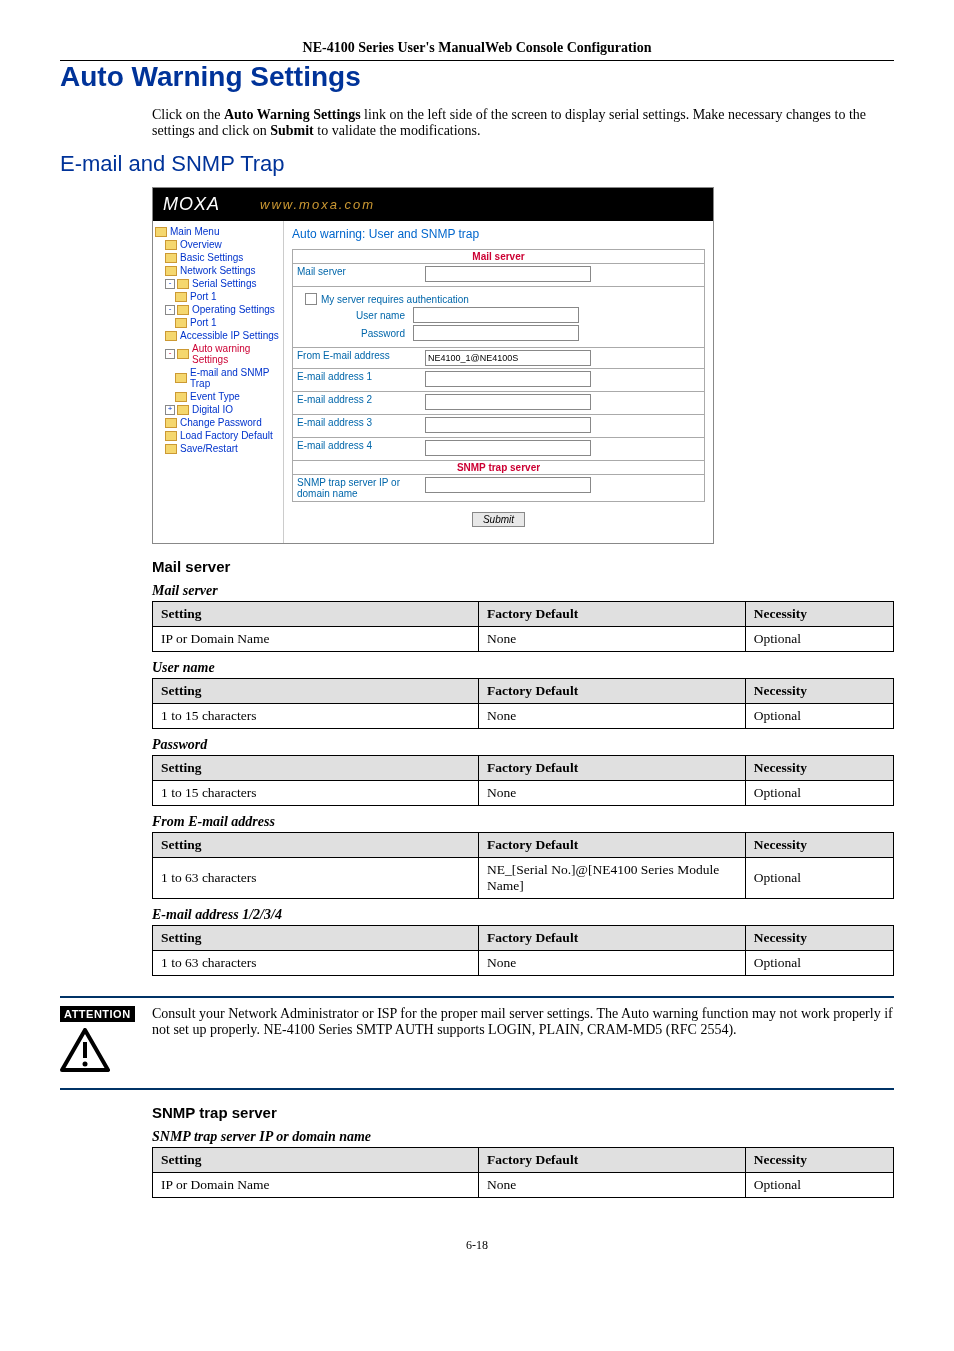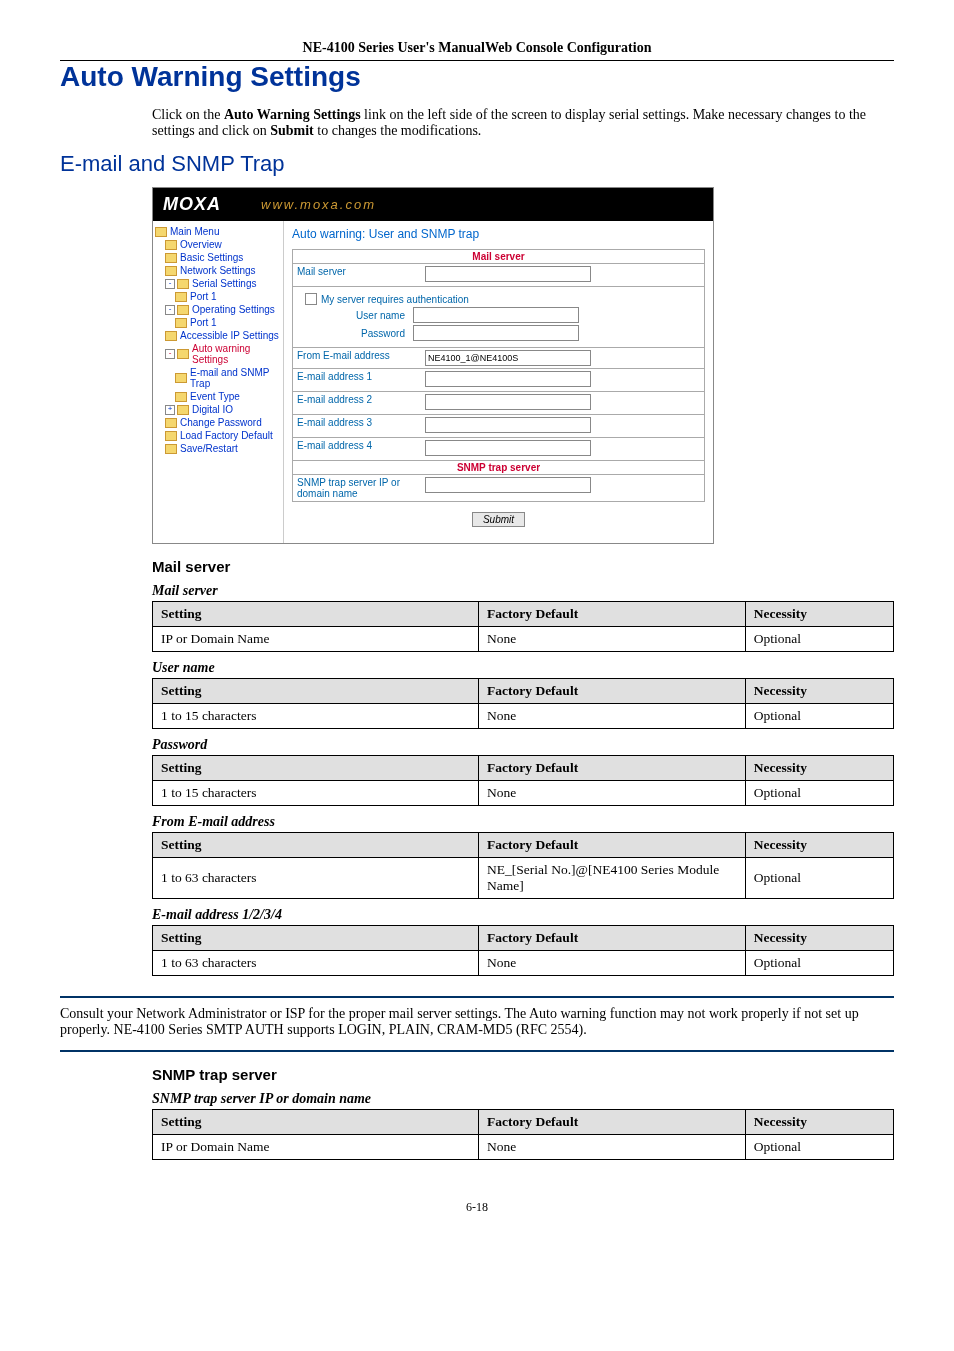--- a/index.html
+++ b/index.html
@@ -14,21 +14,21 @@
 table.datatable th { background: #e0e0e0; font-weight: bold; }
 .col1 { width: 44%; } .col2 { width: 36%; } .col3 { width: 20%; }
 .attention-block { margin-top: 20px; border-top: 2px solid #003366; border-bottom: 2px solid #003366; padding: 8px 0 12px 0; display: flex; }
 .attention-left { width: 92px; flex-shrink: 0; }
 .attention-label { background: #000; color: #fff; font-family: Arial, sans-serif; font-weight: bold; font-size: 11px; padding: 2px 4px; display: inline-block; letter-spacing: 0.5px; }
 .attention-icon { margin-top: 6px; }
 .attention-text { flex: 1; }
 .page-num { text-align: center; margin-top: 40px; font-size: 12px; }
 .screenshot { margin-left: 92px; border: 1px solid #888; width: 560px; font-family: Tahoma, Arial, sans-serif; font-size: 11px; }
 .s-topbar { background: #000; color: #fff; padding: 6px 10px; display: flex; align-items: center; }
-.s-logo { font-weight: bold; font-size: 18px; letter-spacing: 1px; font-style: italic; margin-right: 40px; }
+.s-logo { font-weight: normal; font-size: 18px; letter-spacing: 1px; font-style: italic; margin-right: 40px; }
 .s-url { color: #cc9933; font-style: italic; letter-spacing: 2px; font-size: 13px; }
 .s-body { display: flex; background: #fff; min-height: 260px; }
 .s-nav { width: 126px; background: #fff; padding: 4px 2px; font-size: 10px; border-right: 1px solid #ccc; }
 .s-nav a { color: #0033cc; text-decoration: none; display: flex; align-items: center; padding: 1px 0; }
 .s-nav .red a { color: #cc0033; }
 .s-nav .ind1 { margin-left: 10px; }
 .s-nav .ind2 { margin-left: 20px; }
 .folder { width: 10px; height: 8px; background: #f5d76e; border: 1px solid #cc9933; margin-right: 3px; flex-shrink: 0; }
 .minus { width: 8px; height: 8px; border: 1px solid #888; font-size: 8px; line-height: 6px; text-align: center; margin-right: 2px; flex-shrink: 0; }
 .s-main { flex: 1; padding: 6px 8px; }
@@ -48,21 +48,21 @@
 </head>
 <body>
 
 <div class="header-bar">
   <span>NE-4100 Series User's Manual</span>
   <span>Web Console Configuration</span>
 </div>
 
 <h1>Auto Warning Settings</h1>
 <p class="intro">
-  <span>Click on the </span><b>Auto Warning Settings</b><span> link on the left side of the screen to display serial settings. Make necessary changes to the settings and click on </span><b>Submit</b><span> to changes the modifications.</span>
+  <span>Click on the </span><b>Auto Warning Settings</b><span> link on the left side of the screen to display serial settings. Make necessary changes to the settings and click on </span><b>Submit</b><span> to validate the modifications.</span>
 </p>
 
 <h2>E-mail and SNMP Trap</h2>
 
 <div class="screenshot">
   <div class="s-topbar">
     <span class="s-logo">MOXA</span>
     <span class="s-url">www.moxa.com</span>
   </div>
   <div class="s-body">
@@ -293,20 +293,30 @@
       </tr>
 <tr>
         <td>1 to 63 characters</td>
         <td>None</td>
         <td>Optional</td>
       </tr>
 </tbody>
   </table>
 
 <div class="attention-block">
+  <div class="attention-left">
+    <span class="attention-label">ATTENTION</span>
+    <div class="attention-icon">
+      <svg width="50" height="44" viewBox="0 0 50 44">
+          <path d="M25 2 L48 42 L2 42 Z" fill="none" stroke="#000" stroke-width="4" stroke-linejoin="round"></path>
+          <line x1="25" y1="14" x2="25" y2="30" stroke="#000" stroke-width="4"></line>
+          <circle cx="25" cy="36" r="2.5" fill="#000"></circle>
+        </svg>
+    </div>
+  </div>
   <div class="attention-text">Consult your Network Administrator or ISP for the proper mail server settings. The Auto warning function may not work properly if not set up properly. NE-4100 Series SMTP AUTH supports LOGIN, PLAIN, CRAM-MD5 (RFC 2554).</div>
 </div>
 
 <h3>SNMP trap server</h3>
 <div class="caption">SNMP trap server IP or domain name</div>
 <table class="datatable">
 <tbody>
       <tr>
         <th class="col1">Setting</th>
         <th class="col2">Factory Default</th>

